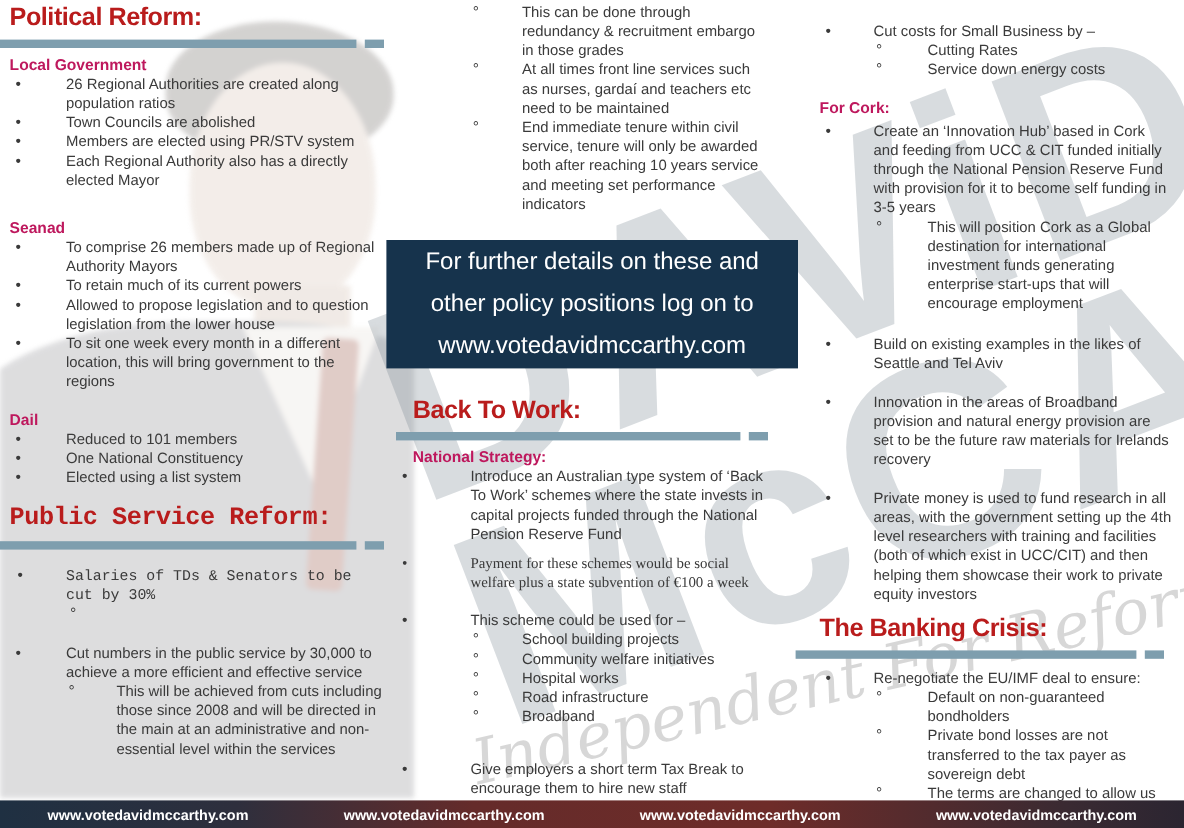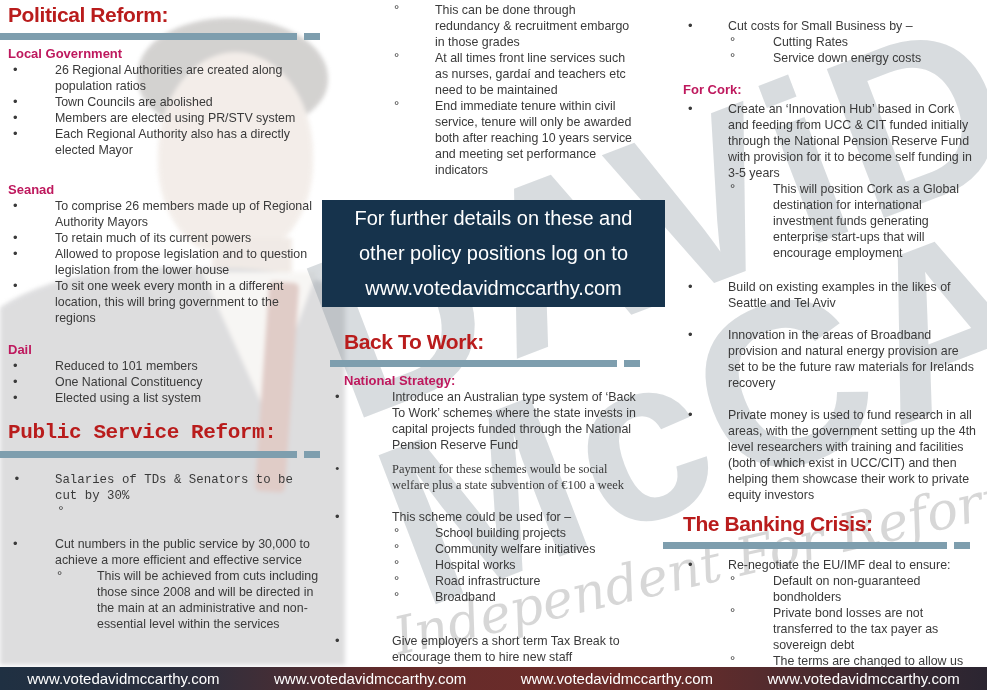--- a/index.html
+++ b/index.html
@@ -54,21 +54,21 @@
     color:#ffffff;font-weight:normal;font-size:20px;line-height:35px;
     padding:0 10px;box-sizing:border-box;z-index:2;position:relative;
   }
   .hd-indent{margin-left:14px;}
   
   .footer{
     position:absolute;left:0;bottom:0;width:987px;height:23px;z-index:3;
     background:linear-gradient(90deg,#1f3042 0%,#2e2f3d 20%,#652b2a 40%,#6e2c29 65%,#3a2a32 90%,#2b2531 100%);
     display:flex;align-items:center;
   }
-  .footer .flink{flex:1;text-align:center;color:#ffffff;font-weight:normal;font-size:15px;}
+  .footer .flink{flex:1;text-align:center;color:#ffffff;font-weight:bold;font-size:12px;}
   
   .mt8{margin-top:8px;}.mt14{margin-top:14px;font-family:Liberation Mono, monospace;}.mt16{margin-top:16px;}
   .mt18{margin-top:18px;}.mt20{margin-top:8px;font-family:Liberation Serif, serif;}.mt22{margin-top:22px;}
   .mt24{margin-top:24px;}.mt28{margin-top:28px;}
 </style>
 </head>
 <body>
 
 <div class="page">
 

